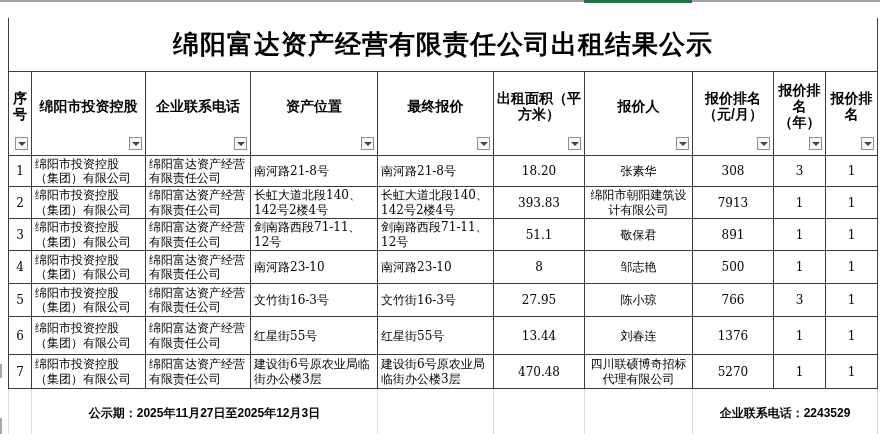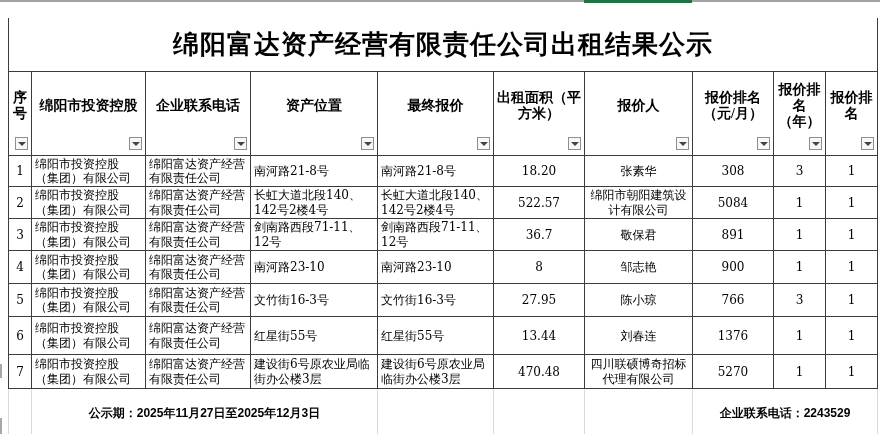--- a/index.html
+++ b/index.html
@@ -34,21 +34,21 @@
   tr.data td { font-family:"DejaVu Serif", serif; font-size:12px; line-height:1.2;
                text-align:center; padding:1px 3px; color:#000; }
   tr.data td.l { text-align:left; }
 
   
   td.g { border:1px solid #d9d9d9; }
   tr.foot td { font-weight:bold; font-size:12px; text-align:center; color:#000; }
   tr.ghost td { border:1px solid #e3e3e3; }
 
   tr.titlerow { height:53px; }
-  tr.hdr      { height:84px;font-family:Liberation Serif, serif; }
+  tr.hdr      { height:84px; }
   tr.r1 { height:30px; } tr.r2 { height:32px; } tr.r3 { height:32px; }
   tr.r4 { height:33px; } tr.r5 { height:33px; } tr.r6 { height:38px; }
   tr.r7 { height:34px; }
   tr.foot  { height:49px; }
   tr.ghost { height:9px;  }
 </style>
 </head>
 <body>
 
 <div class="stage">
@@ -130,47 +130,47 @@
       <td class="b">308</td>
       <td class="b">3</td>
       <td class="b">1</td>
     </tr>
     <tr class="data r2">
       <td class="b">2</td>
       <td class="b l">绵阳市投资控股（集团）有限公司</td>
       <td class="b l">绵阳富达资产经营有限责任公司</td>
       <td class="b l">长虹大道北段140、142号2楼4号</td>
       <td class="b l">长虹大道北段140、142号2楼4号</td>
-      <td class="b">522.57</td>
+      <td class="b">393.83</td>
       <td class="b">绵阳市朝阳建筑设计有限公司</td>
-      <td class="b">5084</td>
+      <td class="b">7913</td>
       <td class="b">1</td>
       <td class="b">1</td>
     </tr>
     <tr class="data r3">
       <td class="b">3</td>
       <td class="b l">绵阳市投资控股（集团）有限公司</td>
       <td class="b l">绵阳富达资产经营有限责任公司</td>
       <td class="b l">剑南路西段71-11、12号</td>
       <td class="b l">剑南路西段71-11、12号</td>
-      <td class="b">36.7</td>
+      <td class="b">51.1</td>
       <td class="b">敬保君</td>
       <td class="b">891</td>
       <td class="b">1</td>
       <td class="b">1</td>
     </tr>
     <tr class="data r4">
       <td class="b">4</td>
       <td class="b l">绵阳市投资控股（集团）有限公司</td>
       <td class="b l">绵阳富达资产经营有限责任公司</td>
       <td class="b l">南河路23-10</td>
       <td class="b l">南河路23-10</td>
       <td class="b">8</td>
       <td class="b">邹志艳</td>
-      <td class="b">900</td>
+      <td class="b">500</td>
       <td class="b">1</td>
       <td class="b">1</td>
     </tr>
     <tr class="data r5">
       <td class="b">5</td>
       <td class="b l">绵阳市投资控股（集团）有限公司</td>
       <td class="b l">绵阳富达资产经营有限责任公司</td>
       <td class="b l">文竹街16-3号</td>
       <td class="b l">文竹街16-3号</td>
       <td class="b">27.95</td>

